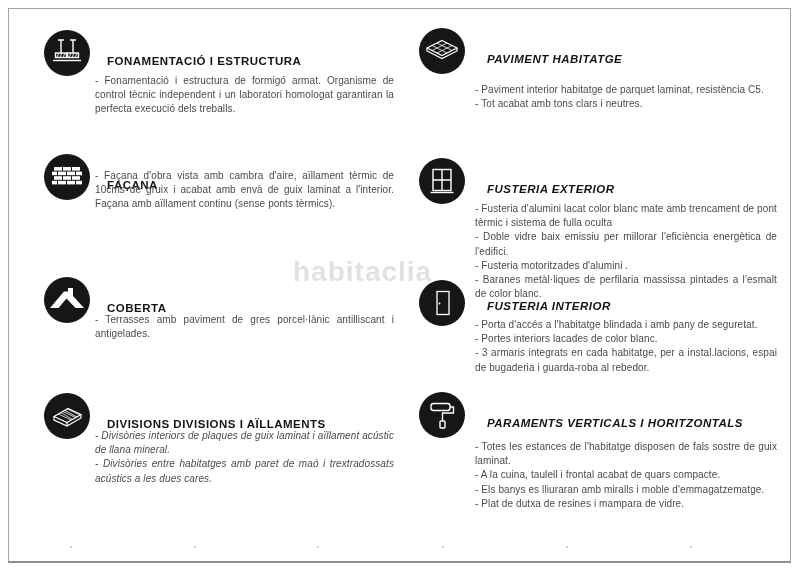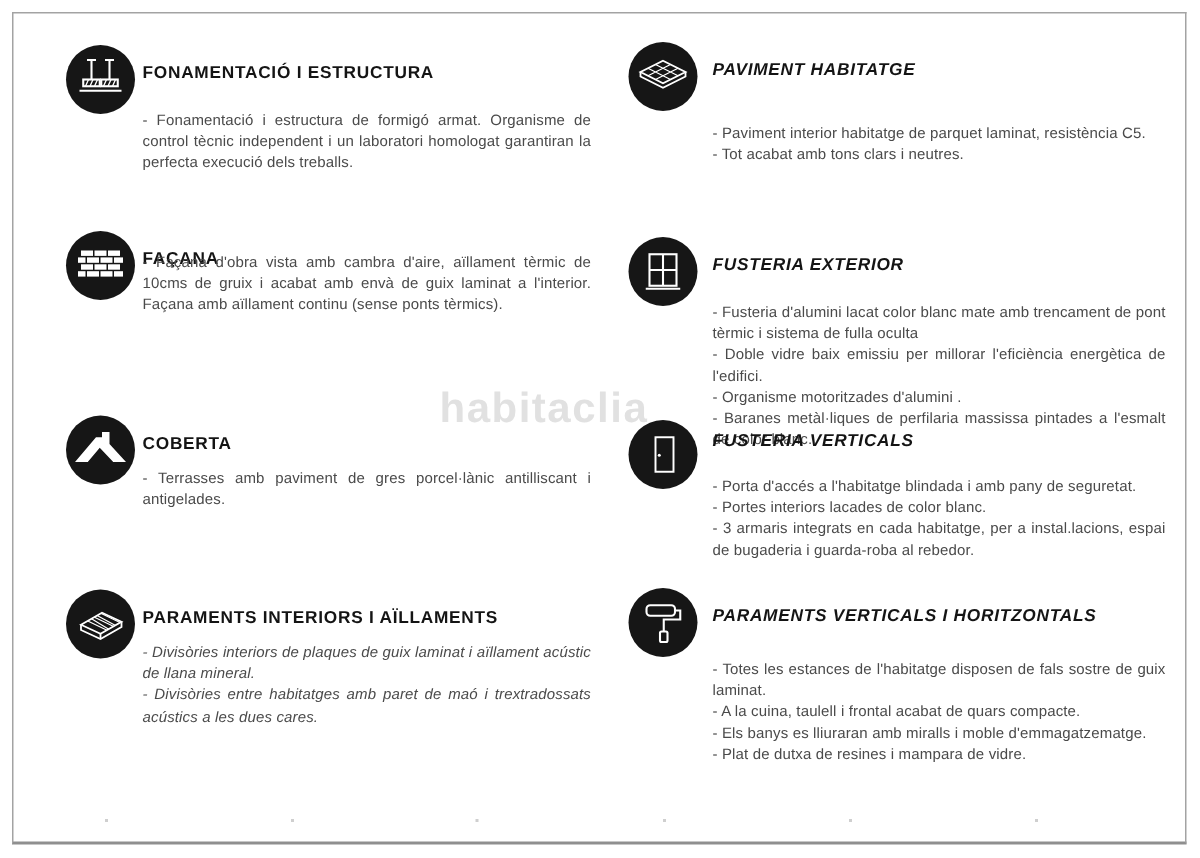--- a/index.html
+++ b/index.html
@@ -8,21 +8,21 @@
   .page-border{position:absolute;left:8px;top:8px;width:781px;height:552px;
                border:1px solid #a3a3a3;border-bottom:2px solid #8f8f8f;pointer-events:none;}
   .watermark{position:absolute;left:293px;top:256px;z-index:1;
              font-size:28px;font-weight:bold;letter-spacing:1px;color:#dadada;opacity:.8;}
   .section{position:absolute;z-index:2;}
   .sec-left{left:44px;width:350px;}
   .sec-right{left:419px;width:360px;}
   .icon-circle{position:absolute;left:0;top:0;width:46px;height:46px;background:#161616;
                border-radius:50%;display:flex;align-items:center;justify-content:center;}
   .icon-circle svg{display:block;}
-  .sec-heading{position:absolute;top:13px;margin:0;font-size:11.5px;font-weight:bold;
+  .sec-heading{position:absolute;top:13px;margin:12px;font-size:11.5px;font-weight:bold;
                letter-spacing:.5px;color:#141414;white-space:nowrap;}
   .sec-left .sec-heading{left:51px;}
   .sec-right .sec-heading{left:56px;font-style:italic;}
   .sec-body{position:absolute;}
   .sec-left .sec-body{left:51px;width:299px;}
   .sec-right .sec-body{left:56px;width:302px;margin-top:11px;}
   .sec-body p{margin:0;font-size:10px;line-height:14.2px;text-align:justify;
               color:#4a4a4a;letter-spacing:.1px;}
   
   .s1{top:30px;}  .s1 .sec-body{top:44px;}
@@ -98,21 +98,21 @@
 
   <div class="section sec-left s4">
     <div class="icon-circle">
       <svg width="46" height="46" viewBox="0 0 46 46" fill="none" stroke="#ffffff" stroke-width="1.2">
         <path d="M10 23.5 L24 15.5 L37 21.5 L23 29.5 Z"></path>
         <path d="M10 23.5 L10 27 L23 33 L37 25 L37 21.5"></path>
         <path d="M23 29.5 L23 33"></path>
         <path stroke-width="0.8" d="M14.5 21 L27 27 M19 18.5 L31.5 24.5 M23.5 16 L36 22 M17 19.5 L28.5 26.5 M21 17.5 L33 24"></path>
       </svg>
     </div>
-    <h2 class="sec-heading">PARAMENTS INTERIORS I AÏLLAMENTS</h2>
+    <h2 class="sec-heading">DIVISIONS DIVISIONS I AÏLLAMENTS</h2>
     <div class="sec-body">
       <p>- Divisòries interiors de plaques de guix laminat i aïllament acústic de llana mineral.</p>
       <p>- Divisòries entre habitatges amb paret de maó i trextradossats acústics a les dues cares.</p>
     </div>
   </div>
 
   <div class="section sec-right s5">
     <div class="icon-circle">
       <svg width="46" height="46" viewBox="0 0 46 46" fill="none" stroke="#ffffff" stroke-width="1.2">
         <path d="M23 12.5 L38 20 L23 27.5 L8 20 Z"></path>
@@ -132,33 +132,33 @@
       <svg width="46" height="46" viewBox="0 0 46 46" fill="none" stroke="#ffffff" stroke-width="1.4">
         <rect x="14" y="11.5" width="18" height="21"></rect>
         <path d="M23 11.5 V32.5 M14 22 H32"></path>
         <path d="M11.5 34.5 H34.5"></path>
       </svg>
     </div>
     <h2 class="sec-heading">FUSTERIA EXTERIOR</h2>
     <div class="sec-body">
       <p>- Fusteria d'alumini lacat color blanc mate amb trencament de pont tèrmic i sistema de fulla oculta</p>
       <p>- Doble vidre baix emissiu per millorar l'eficiència energètica de l'edifici.</p>
-      <p>- Organisme motoritzades d'alumini .</p>
+      <p>- Fusteria motoritzades d'alumini .</p>
       <p>- Baranes metàl·liques de perfilaria massissa pintades a l'esmalt de color blanc.</p>
     </div>
   </div>
 
   <div class="section sec-right s7">
     <div class="icon-circle">
       <svg width="46" height="46" viewBox="0 0 46 46" fill="none" stroke="#ffffff" stroke-width="1.3">
         <rect x="18" y="11.5" width="12" height="23"></rect>
         <circle cx="20.5" cy="23.5" r="1" fill="#ffffff" stroke="none"></circle>
       </svg>
     </div>
-    <h2 class="sec-heading">FUSTERIA VERTICALS</h2>
+    <h2 class="sec-heading">FUSTERIA INTERIOR</h2>
     <div class="sec-body">
       <p>- Porta d'accés a l'habitatge blindada i amb pany de seguretat.</p>
       <p>- Portes interiors lacades de color blanc.</p>
       <p>- 3 armaris integrats en cada habitatge, per a instal.lacions, espai de bugaderia i guarda-roba al rebedor.</p>
     </div>
   </div>
 
   <div class="section sec-right s8">
     <div class="icon-circle">
       <svg width="46" height="46" viewBox="0 0 46 46" fill="none" stroke="#ffffff" stroke-width="1.4">

